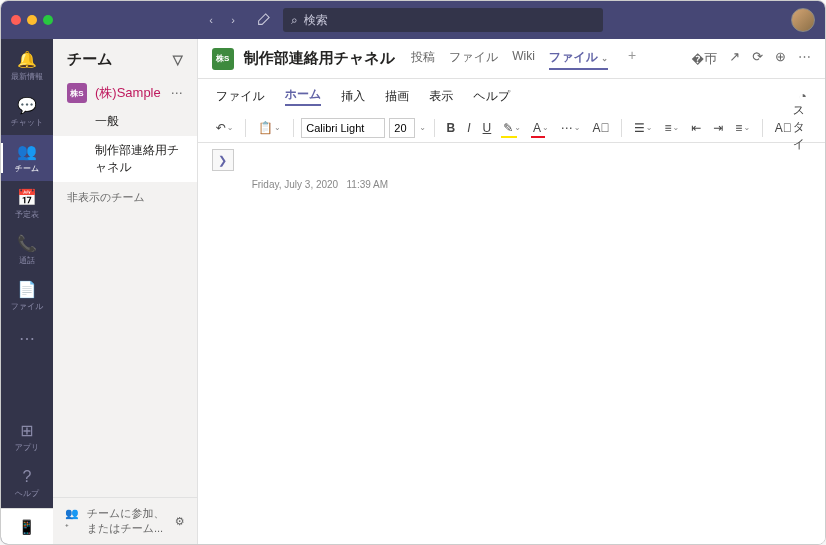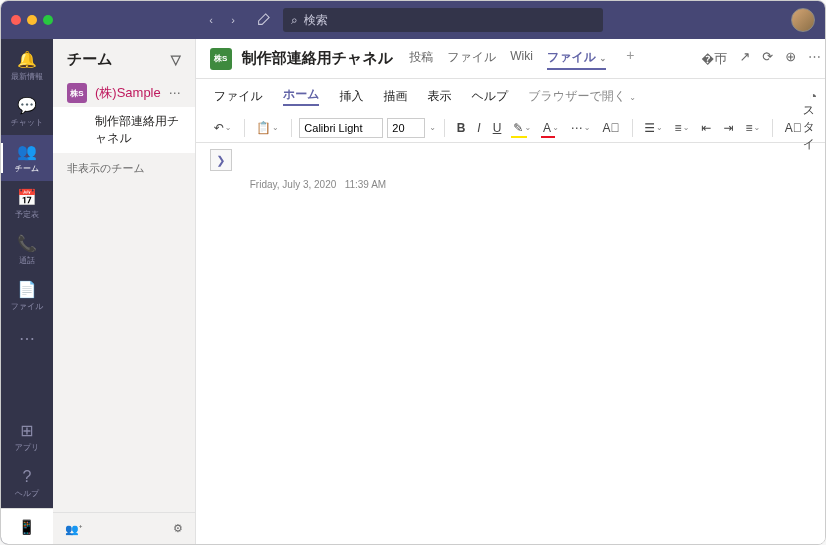--- a/index.html
+++ b/index.html
@@ -49,21 +49,21 @@
 .ha-btn{cursor:pointer;font-size:13px}
 .editor-menu{height:34px;display:flex;align-items:center;padding:0 18px;gap:20px;font-size:12px;color:#222}
 .em-item{cursor:pointer}
 .em-item.bold{font-weight:700;color:#6264a7;border-bottom:2px solid #6264a7;padding-bottom:1px}
 .em-item.light{color:#888}
 .em-meet{margin-left:auto;color:#666;font-size:14px;cursor:pointer}
 .toolbar{height:30px;display:flex;align-items:center;padding:0 14px;gap:4px;border-bottom:1px solid #e1e1e1;font-size:12px}
 .tb-btn{padding:2px 4px;cursor:pointer;color:#444;display:flex;align-items:center;gap:1px}
 .tb-sel{border:1px solid #ccc;height:20px;font-size:11px;padding:0 4px;background:#fff}
 .font-sel{width:84px}
-.size-sel{width:38px}
+.size-sel{width:26px}
 .tb-sep{width:1px;height:18px;background:#ddd;margin:0 4px}
 .tb-bold{font-weight:700}
 .tb-italic{font-style:italic}
 .tb-underline{text-decoration:underline}
 .tb-color{position:relative}
 .tb-color::after{content:"";position:absolute;bottom:-1px;left:2px;right:8px;height:2px}
 .tb-hl::after{background:#ffe600}
 .tb-fc::after{background:#e81123}
 .chev{font-size:8px;color:#888}
 .editor-body{flex:1;display:flex;padding:6px 14px}
@@ -140,24 +140,26 @@
   <div class="sidebar">
     <div class="sidebar-header">
       <span>チーム</span>
       <span class="filter-icon">▽</span>
     </div>
     <div class="team-row">
       <div class="team-badge">株S</div>
       <div class="team-name">(株)Sample</div>
       <div class="team-more">⋯</div>
     </div>
+    <div class="channel">一般</div>
     <div class="channel selected">制作部連絡用チャネル</div>
     <div class="section-label">非表示のチーム</div>
     <div class="sidebar-footer">
       <span>👥⁺</span>
+      <span>チームに参加、またはチーム...</span>
       <span class="gear">⚙</span>
     </div>
   </div>
 
   <div class="content">
     <div class="content-header">
       <div class="ch-badge">株S</div>
       <div class="ch-title">制作部連絡用チャネル</div>
       <div class="tabs">
         <div class="tab">投稿</div>
@@ -175,21 +177,20 @@
       </div>
     </div>
 
     <div class="editor-menu">
       <span class="em-item">ファイル</span>
       <span class="em-item bold">ホーム</span>
       <span class="em-item">挿入</span>
       <span class="em-item">描画</span>
       <span class="em-item">表示</span>
       <span class="em-item">ヘルプ</span>
-      <span class="em-item light"><span>ブラウザーで開く</span> <span class="chev">⌄</span></span>
       <span class="em-meet">◔</span>
     </div>
 
     <div class="toolbar">
       <span class="tb-btn">↶<span class="chev">⌄</span></span>
       <span class="tb-sep"></span>
       <span class="tb-btn">📋<span class="chev">⌄</span></span>
       <span class="tb-sep"></span>
       <input class="tb-sel font-sel" value="Calibri Light" style="">
       <input class="tb-sel size-sel" value="20" style="">

